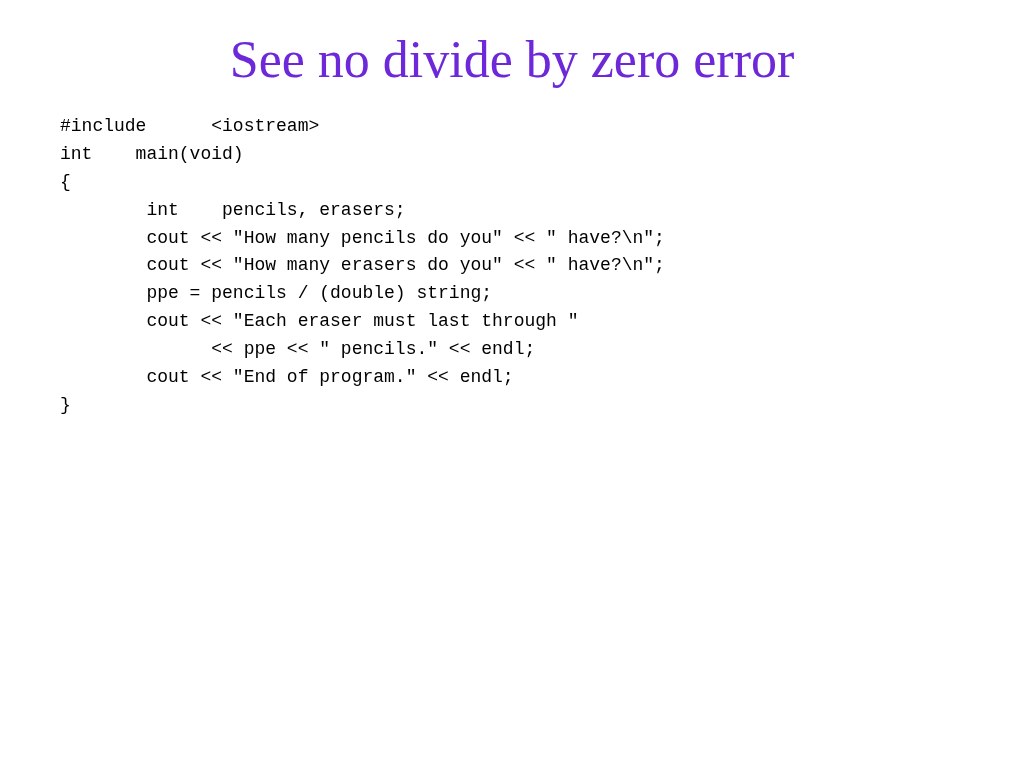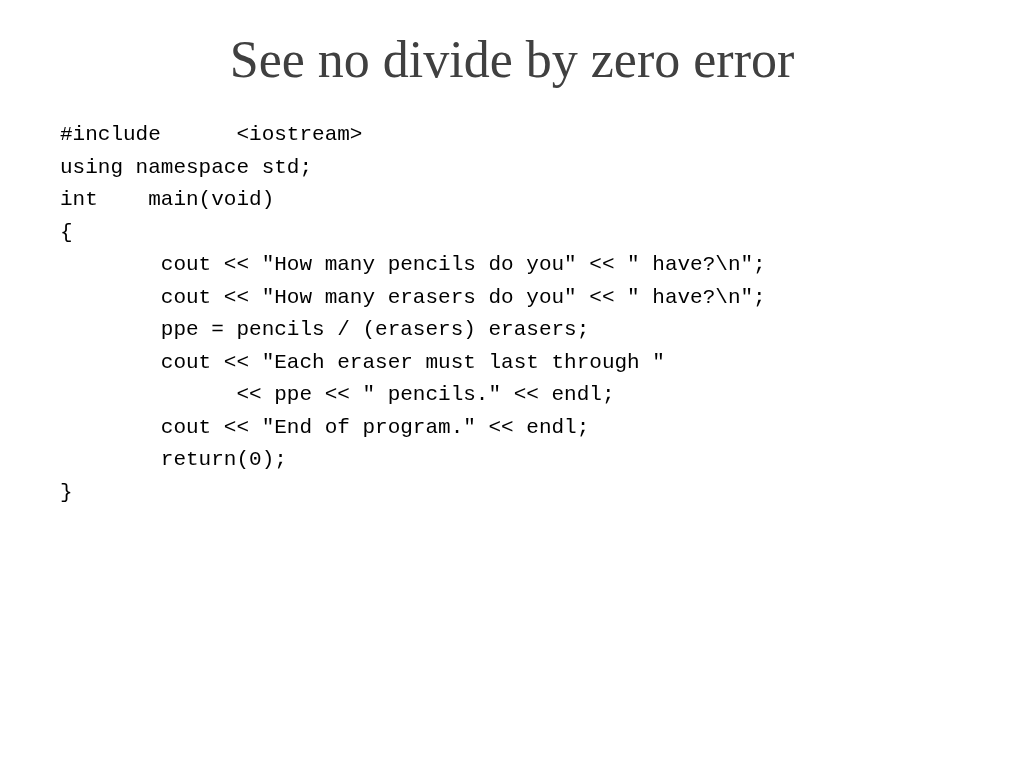--- a/index.html
+++ b/index.html
@@ -13,50 +13,49 @@
       font-family: Georgia, 'Times New Roman', serif;
       width: 1024px;
       min-height: 768px;
       padding: 30px 50px 40px 50px;
     }
 
     .slide-title {
       text-align: center;
       font-size: 52px;
       font-weight: normal;
-      color: #404040;
-      margin-bottom: 30px;
+      color: #6d28d9;
+      margin-bottom: 24px;
       font-family: Georgia, 'Times New Roman', serif;
     }
 
     .code-block {
       font-family: 'Courier New', Courier, monospace;
-      font-size: 21px;
+      font-size: 18px;
       line-height: 1.55;
       color: #000000;
       margin-left: 10px;
     }
 
     .code-line {
       display: block;
       white-space: pre;
     }
   </style>
 </head>
 <body>
 
 <h1 class="slide-title">See no divide by zero error</h1>
 
 <div class="code-block">
 
 <span class="code-line">#include      &lt;iostream&gt;</span>
-    <span class="code-line">using namespace std;</span>
     <span class="code-line">int    main(void)</span>
     <span class="code-line">{</span>
+    <span class="code-line">        int    pencils, erasers;</span>
     <span class="code-line">        cout &lt;&lt; "How many pencils do you" &lt;&lt; " have?\n";</span>
     <span class="code-line">        cout &lt;&lt; "How many erasers do you" &lt;&lt; " have?\n";</span>
-    <span class="code-line">        ppe = pencils / (erasers) erasers;</span>
+    <span class="code-line">        ppe = pencils / (double) string;</span>
     <span class="code-line">        cout &lt;&lt; "Each eraser must last through "</span>
     <span class="code-line">              &lt;&lt; ppe &lt;&lt; " pencils." &lt;&lt; endl;</span>
     <span class="code-line">        cout &lt;&lt; "End of program." &lt;&lt; endl;</span>
-    <span class="code-line">        return(0);</span>
     <span class="code-line">}</span>
   </div>
 
 </body></html>

